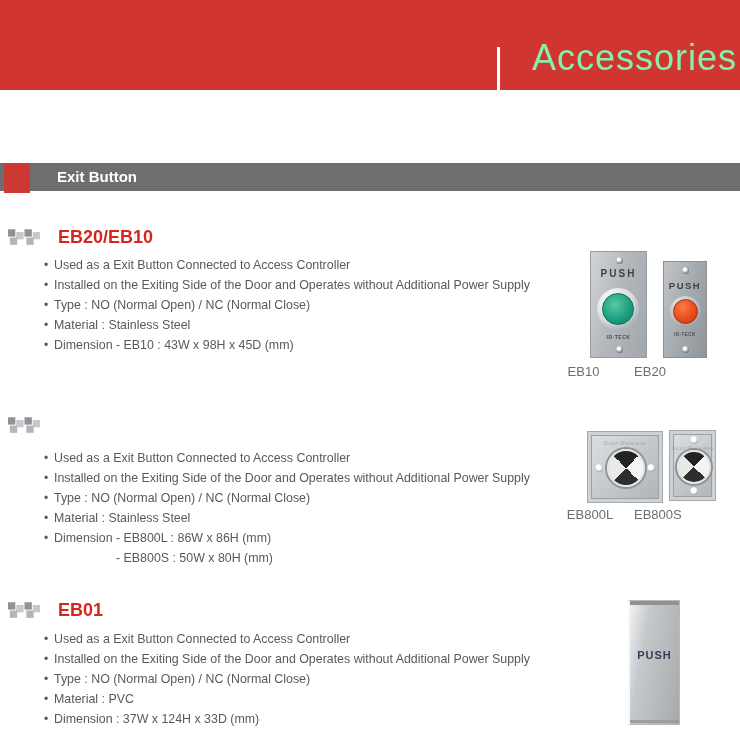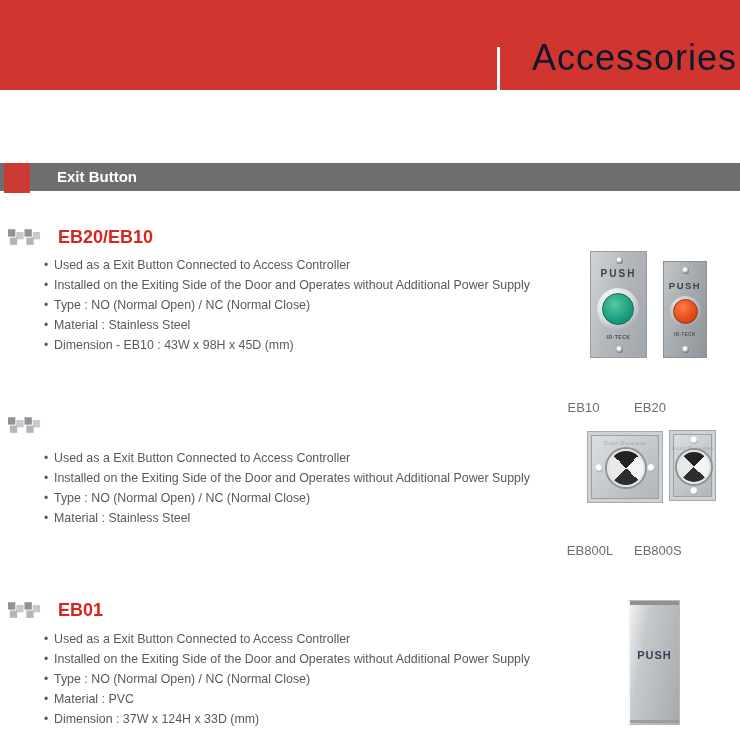--- a/index.html
+++ b/index.html
@@ -6,21 +6,21 @@
   body {
     width:740px; height:739px; position:relative; background:#ffffff;
     font-family:"Liberation Sans", sans-serif; overflow:hidden;
     -webkit-font-smoothing:antialiased;
   }
 
   
   .banner { position:absolute; left:0; top:0; width:740px; height:90px; background:#d1352f; }
   .banner-divider { position:absolute; left:497px; top:47px; width:3px; height:43px; background:#ffffff; }
   .banner-title {
-    position:absolute; right:3px; top:40px; color:#0f172a;
+    position:absolute; right:3px; top:40px; color:#86efac;
     font-size:36px; font-weight:400; letter-spacing:1px; line-height:1;
   }
 
   
   .section-bar { position:absolute; left:0; top:163px; width:740px; height:28px; background:#6d6e70; }
   .section-bar-chip { position:absolute; left:4px; top:163px; width:26px; height:30px; background:#cd3a34; }
   .section-bar-label {
     position:absolute; left:57px; top:163px; height:28px; line-height:28px;
     color:#ffffff; font-size:15px; font-weight:bold;
   }
@@ -44,21 +44,21 @@
   #bullets-3 { top:629px; }
 
   
   .plate { position:absolute; box-sizing:border-box;margin-left:35px; }
   .screw { position:absolute; width:7px; height:7px; border-radius:50%;
            background:radial-gradient(circle at 40% 35%, #ffffff 20%, #9ba0a4 55%, #5f6468 80%); }
   .push-label { position:absolute; left:0; width:100%; text-align:center;
                 font-weight:bold; color:#3f4145; letter-spacing:2px; }
   .brand-label { position:absolute; left:0; width:100%; text-align:center;
                  font-size:5px; font-weight:bold; color:#4a4d52; letter-spacing:0.5px; }
-  .caption { position:absolute; font-size:13px; color:#6d6e70; text-align:center;margin-top:36px; }
+  .caption { position:absolute; font-size:13px; color:#6d6e70; text-align:center; }
 
   
   #plate-eb10 { left:555px; top:251px; width:57px; height:107px;
     background:linear-gradient(105deg,#d2d5d8 0%,#b4b8bc 45%,#a2a7ab 100%);
     border:1px solid #969ca0; }
   #plate-eb10 .screw.top { left:25px; top:5px; }
   #plate-eb10 .screw.bottom { left:25px; top:94px; }
   #plate-eb10 .push-label { top:16px; font-size:10px; }
   #plate-eb10 .btn-ring { position:absolute; left:6px; top:36px; width:42px; height:42px; border-radius:50%;
     background:radial-gradient(circle at 35% 30%, #ffffff 0%, #dadde0 50%, #8e9499 95%); }
@@ -179,20 +179,22 @@
     <rect x="18" y="0" width="8" height="8" fill="#8f9296"></rect>
       <rect x="27" y="3" width="8" height="8" fill="#c7c9cc"></rect>
       <rect x="20" y="9" width="8" height="8" fill="#b3b6b9"></rect>
   </svg>
 </div>
 <ul class="bullets" id="bullets-2">
   <li>Used as a Exit Button Connected to Access Controller</li>
   <li>Installed on the Exiting Side of the Door and Operates without Additional Power Supply</li>
   <li>Type : NO (Normal Open) / NC (Normal Close)</li>
   <li>Material : Stainless Steel</li>
+  <li>Dimension - EB800L : 86W x 86H (mm)</li>
+  <div class="cont">- EB800S : 50W x 80H (mm)</div>
 </ul>
 
 <div class="plate plate-800" id="plate-eb800l">
   <div class="watermark">Door Release</div>
   <div class="dome"></div>
   <div class="hole left"></div>
   <div class="hole right"></div>
 </div>
 <div class="plate plate-800" id="plate-eb800s">
   <div class="watermark">Door Release</div>

